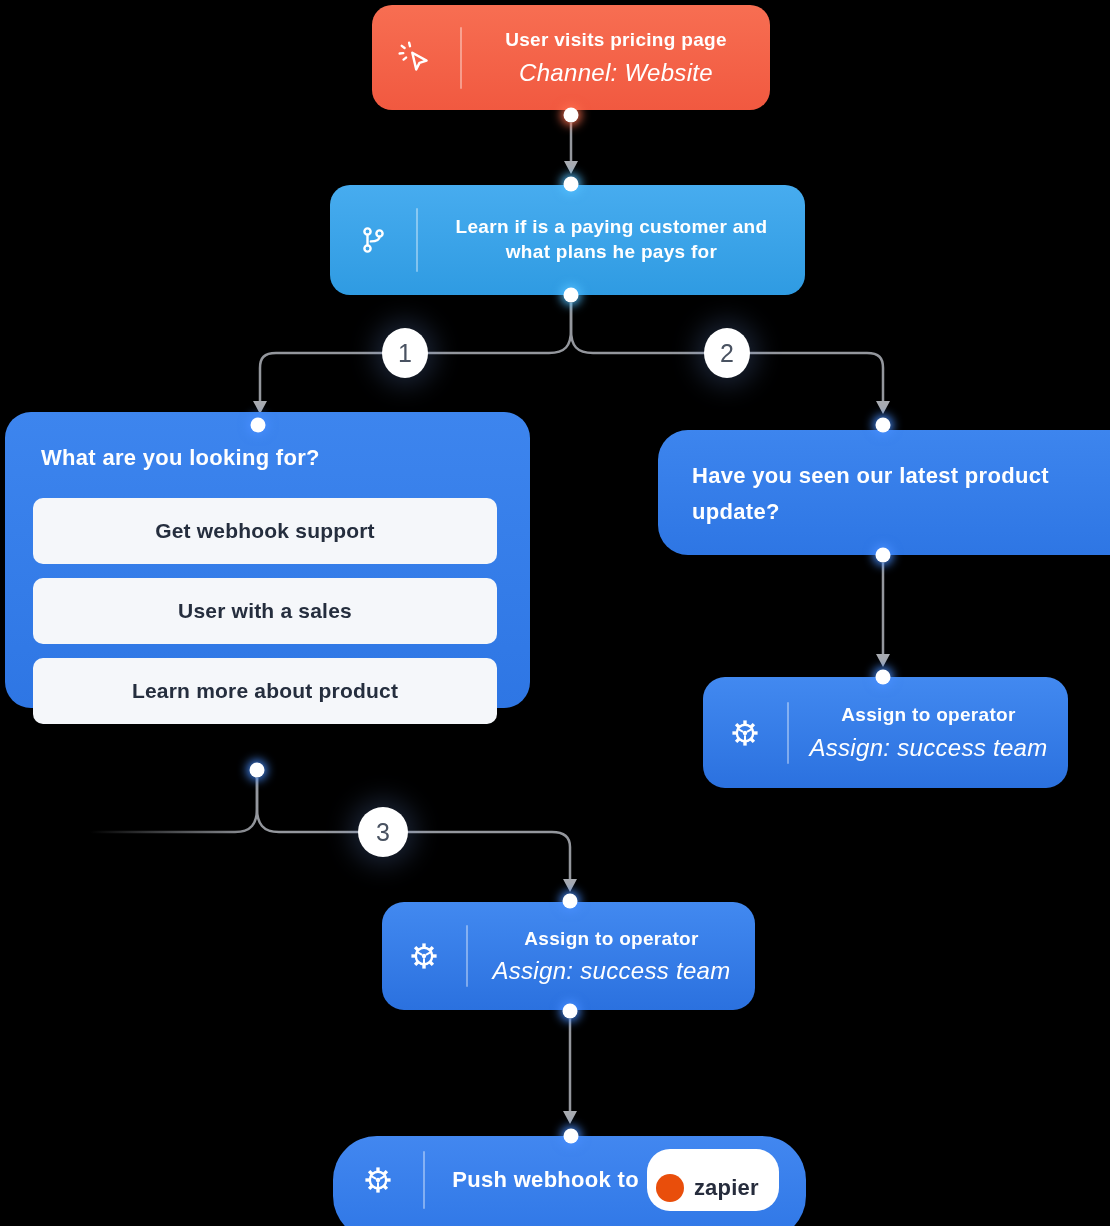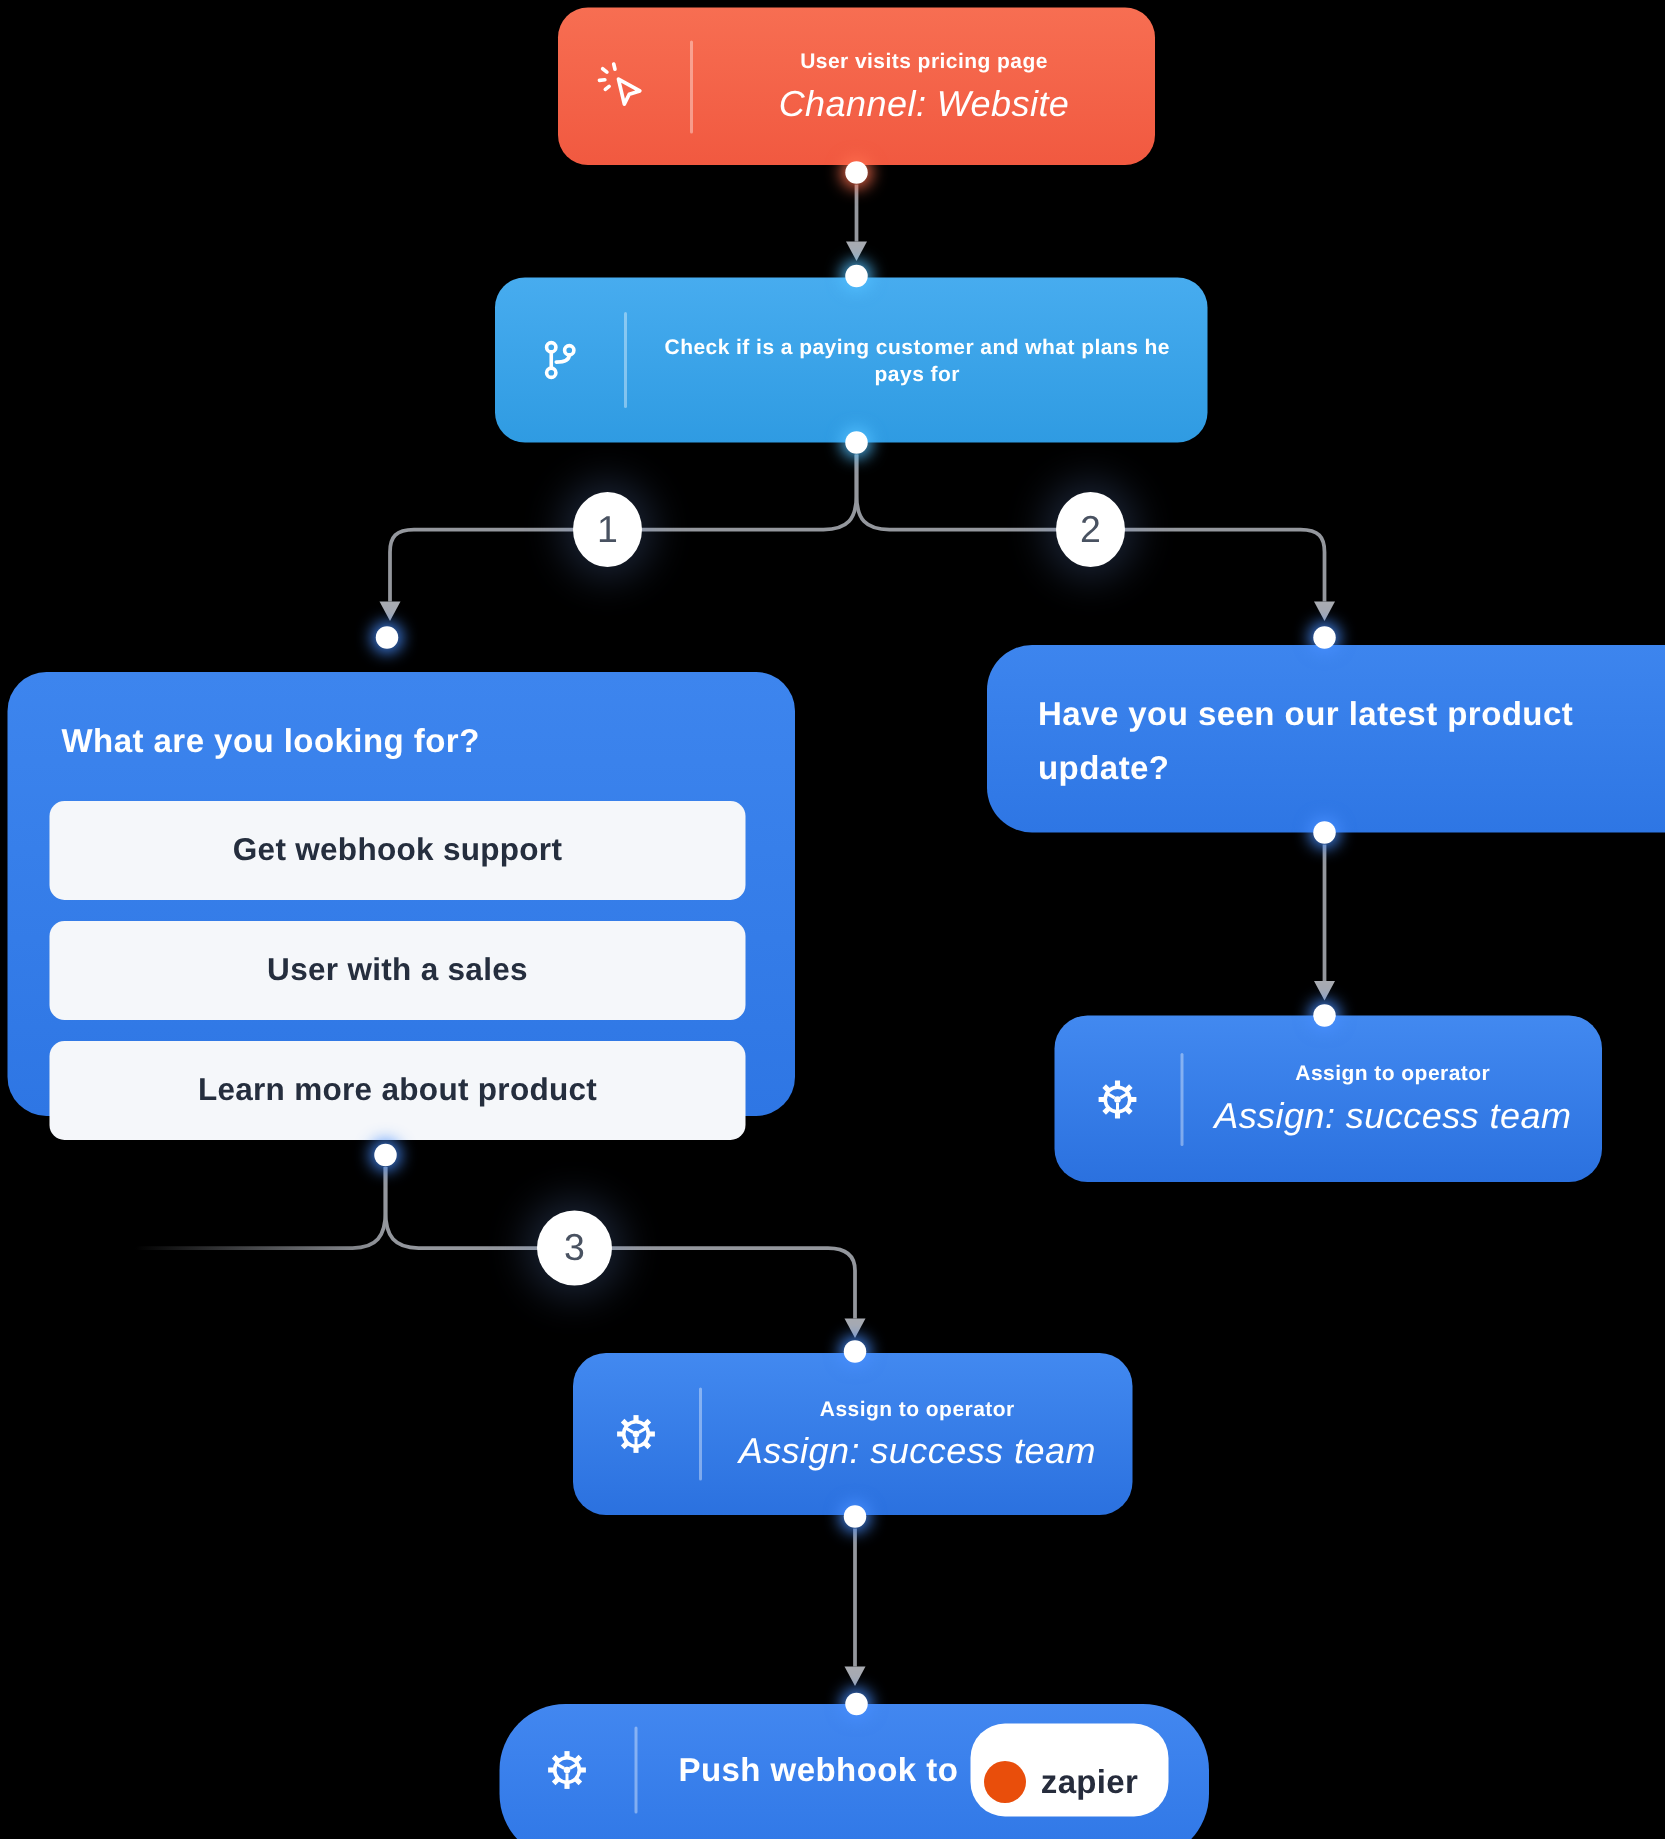--- a/index.html
+++ b/index.html
@@ -9,38 +9,38 @@
     -webkit-font-smoothing:antialiased;
   }
   
   #wires{position:absolute;left:0;top:0;z-index:1;}
 
   
   .node{position:absolute;z-index:2;display:flex;align-items:center;color:#fff;}
   .icon-box{display:flex;align-items:center;justify-content:center;flex:0 0 auto;}
   .divider{width:2px;border-radius:1px;background:rgba(255,255,255,.38);flex:0 0 auto;}
   .txt{flex:1;display:flex;flex-direction:column;align-items:center;justify-content:center;gap:6px;}
-  .title{font-size:14px;font-weight:600;letter-spacing:.3px;line-height:1.3;text-align:center;}
+  .title{font-size:19px;font-weight:600;letter-spacing:.3px;line-height:1.3;text-align:center;}
   .subtitle{font-size:24px;font-style:italic;font-weight:400;letter-spacing:.3px;text-align:center;}
 
   
   .n-trigger{left:372px;top:5px;width:398px;height:105px;border-radius:20px;
     background:linear-gradient(180deg,#F76E52 0%,#F15940 100%);}
   .n-trigger .icon-box{width:88px;height:100%;}
   .n-trigger .divider{height:62px;}
 
   
   .n-condition{left:330px;top:185px;width:475px;height:110px;border-radius:20px;
     background:linear-gradient(180deg,#47ACEF 0%,#2F9BE2 100%);}
   .n-condition .icon-box{width:86px;height:100%;}
   .n-condition .divider{height:64px;}
   .n-condition .title{padding:0 22px;}
 
   
-  .n-qleft{left:5px;top:448px;width:525px;height:296px;border-radius:26px;
+  .n-qleft{left:5px;top:412px;width:525px;height:296px;border-radius:26px;
     background:linear-gradient(180deg,#3D85EE 0%,#2E76E4 100%);
     display:block;box-sizing:border-box;padding:32px 33px 0 28px;}
   .panel-heading{font-size:22px;font-weight:600;letter-spacing:.3px;color:#fff;
     margin:0 0 26px 8px;line-height:28px;}
   .qbtn{display:flex;align-items:center;justify-content:center;width:464px;height:66px;
     margin-bottom:14px;background:#F5F7FA;border:none;border-radius:10px;
     font-family:"Liberation Sans",sans-serif;font-size:21px;font-weight:600;
     color:#252E3E;letter-spacing:.2px;cursor:pointer;}
 
   
@@ -151,21 +151,21 @@
           <circle cx="10.5" cy="7.5" r="3.1"></circle>
           <circle cx="10.5" cy="24.5" r="3.1"></circle>
           <circle cx="22.5" cy="9.5" r="3.1"></circle>
           <path d="M10.5 10.8 L10.5 21.2"></path>
           <path d="M22.5 12.8 C22.5 16.6 17.5 17.4 13.8 17.4"></path>
         </g>
       </svg>
     </div>
     <div class="divider"></div>
     <div class="txt">
-      <span class="title">Check if is a paying customer and what plans he pays for</span>
+      <span class="title">Learn if is a paying customer and what plans he pays for</span>
     </div>
   </div>
 
   <div class="node n-qleft">
     <div class="panel-heading">What are you looking for?</div>
     <button class="qbtn">Get webhook support</button>
     <button class="qbtn">User with a sales</button>
     <button class="qbtn">Learn more about product</button>
   </div>
 

